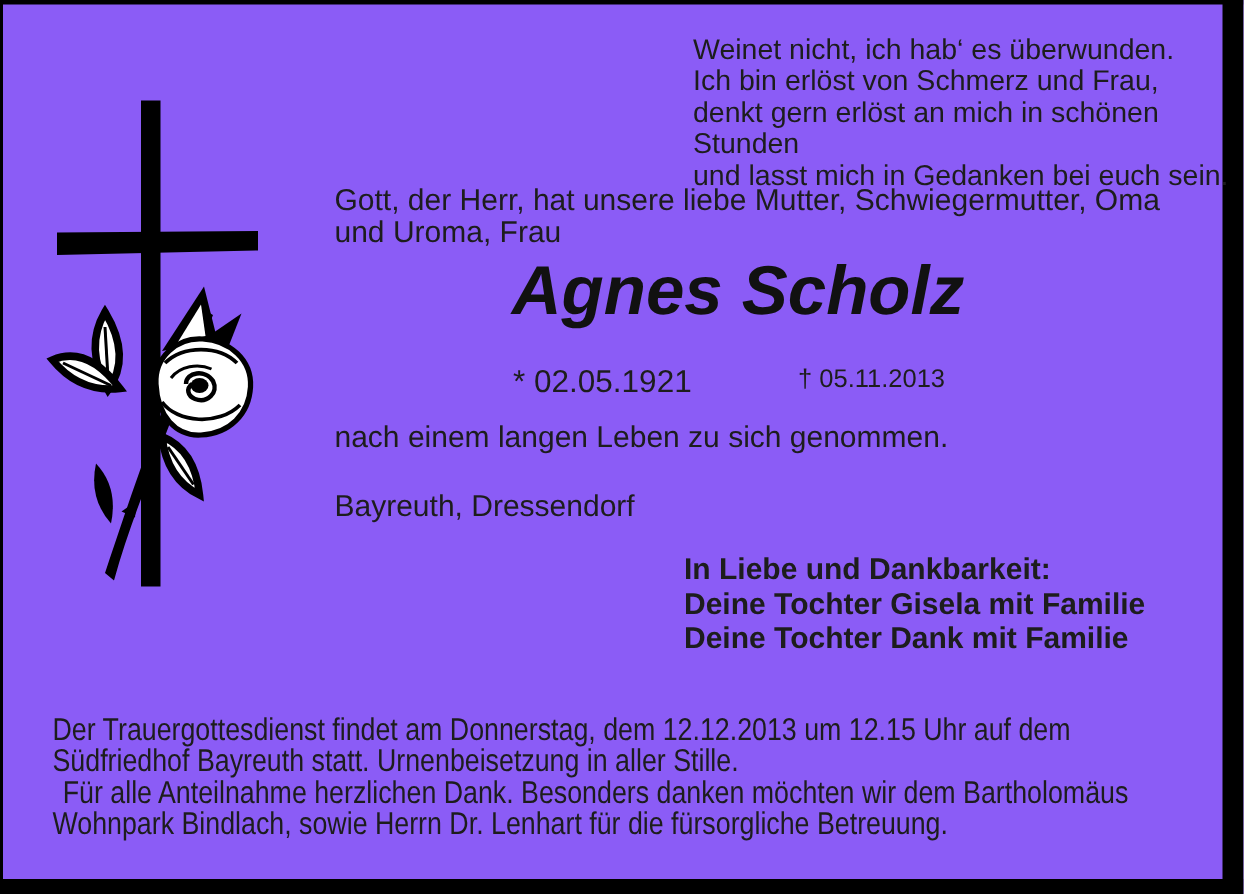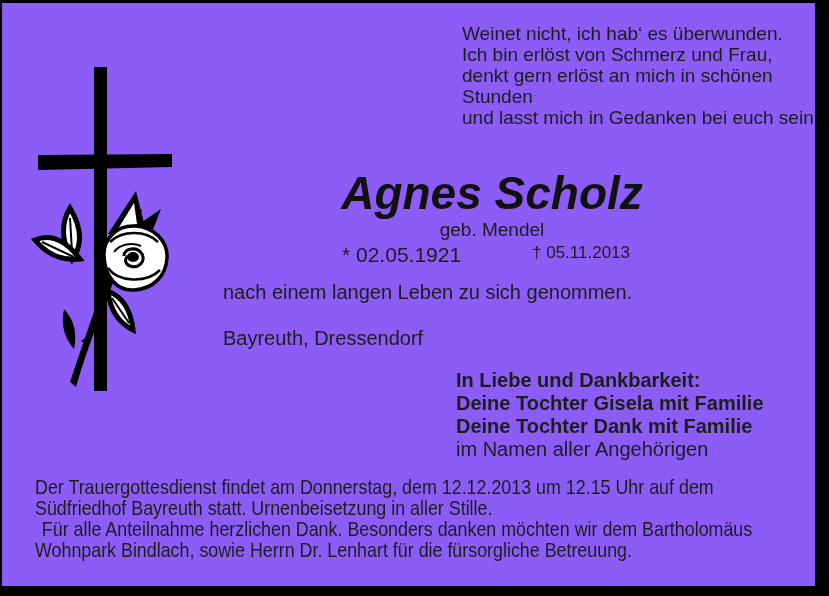--- a/index.html
+++ b/index.html
@@ -82,36 +82,38 @@
     <path d="M86,210 L77,222" stroke="#000" stroke-width="3" fill="none"></path>
   </svg>
 
   <div class="abs epigraph">
     <div>Weinet nicht, ich hab‘ es überwunden.</div>
     <div>Ich bin erlöst von Schmerz und Frau,</div>
     <div>denkt gern erlöst an mich in schönen Stunden</div>
     <div>und lasst mich in Gedanken bei euch sein.</div>
   </div>
 
+  <div class="abs intro">
+    <div>Gott, der Herr, hat unsere liebe Mutter, Schwiegermutter, Oma</div>
+    <div>und Uroma, Frau</div>
+  </div>
 
   <div class="abs name">Agnes Scholz</div>
-  <div class="abs maiden">geb. Mendel</div>
 
   <div class="abs birth">* 02.05.1921</div>
   <div class="abs death">† 05.11.2013</div>
 
   <div class="abs taken">nach einem langen Leben zu sich genommen.</div>
 
   <div class="abs place">Bayreuth, Dressendorf</div>
 
   <div class="abs mourners">
     <div class="b">In Liebe und Dankbarkeit:</div>
     <div class="b">Deine Tochter Gisela mit Familie</div>
     <div class="b">Deine Tochter Dank mit Familie</div>
-    <div>im Namen aller Angehörigen</div>
   </div>
 
   <div class="abs footer">
     <div>Der Trauergottesdienst findet am Donnerstag, dem 12.12.2013 um 12.15 Uhr auf dem</div>
     <div>Südfriedhof Bayreuth statt. Urnenbeisetzung in aller Stille.</div>
     <div>Für alle Anteilnahme herzlichen Dank. Besonders danken möchten wir dem Bartholomäus</div>
     <div>Wohnpark Bindlach, sowie Herrn Dr. Lenhart für die fürsorgliche Betreuung.</div>
   </div>
 
 </div>

